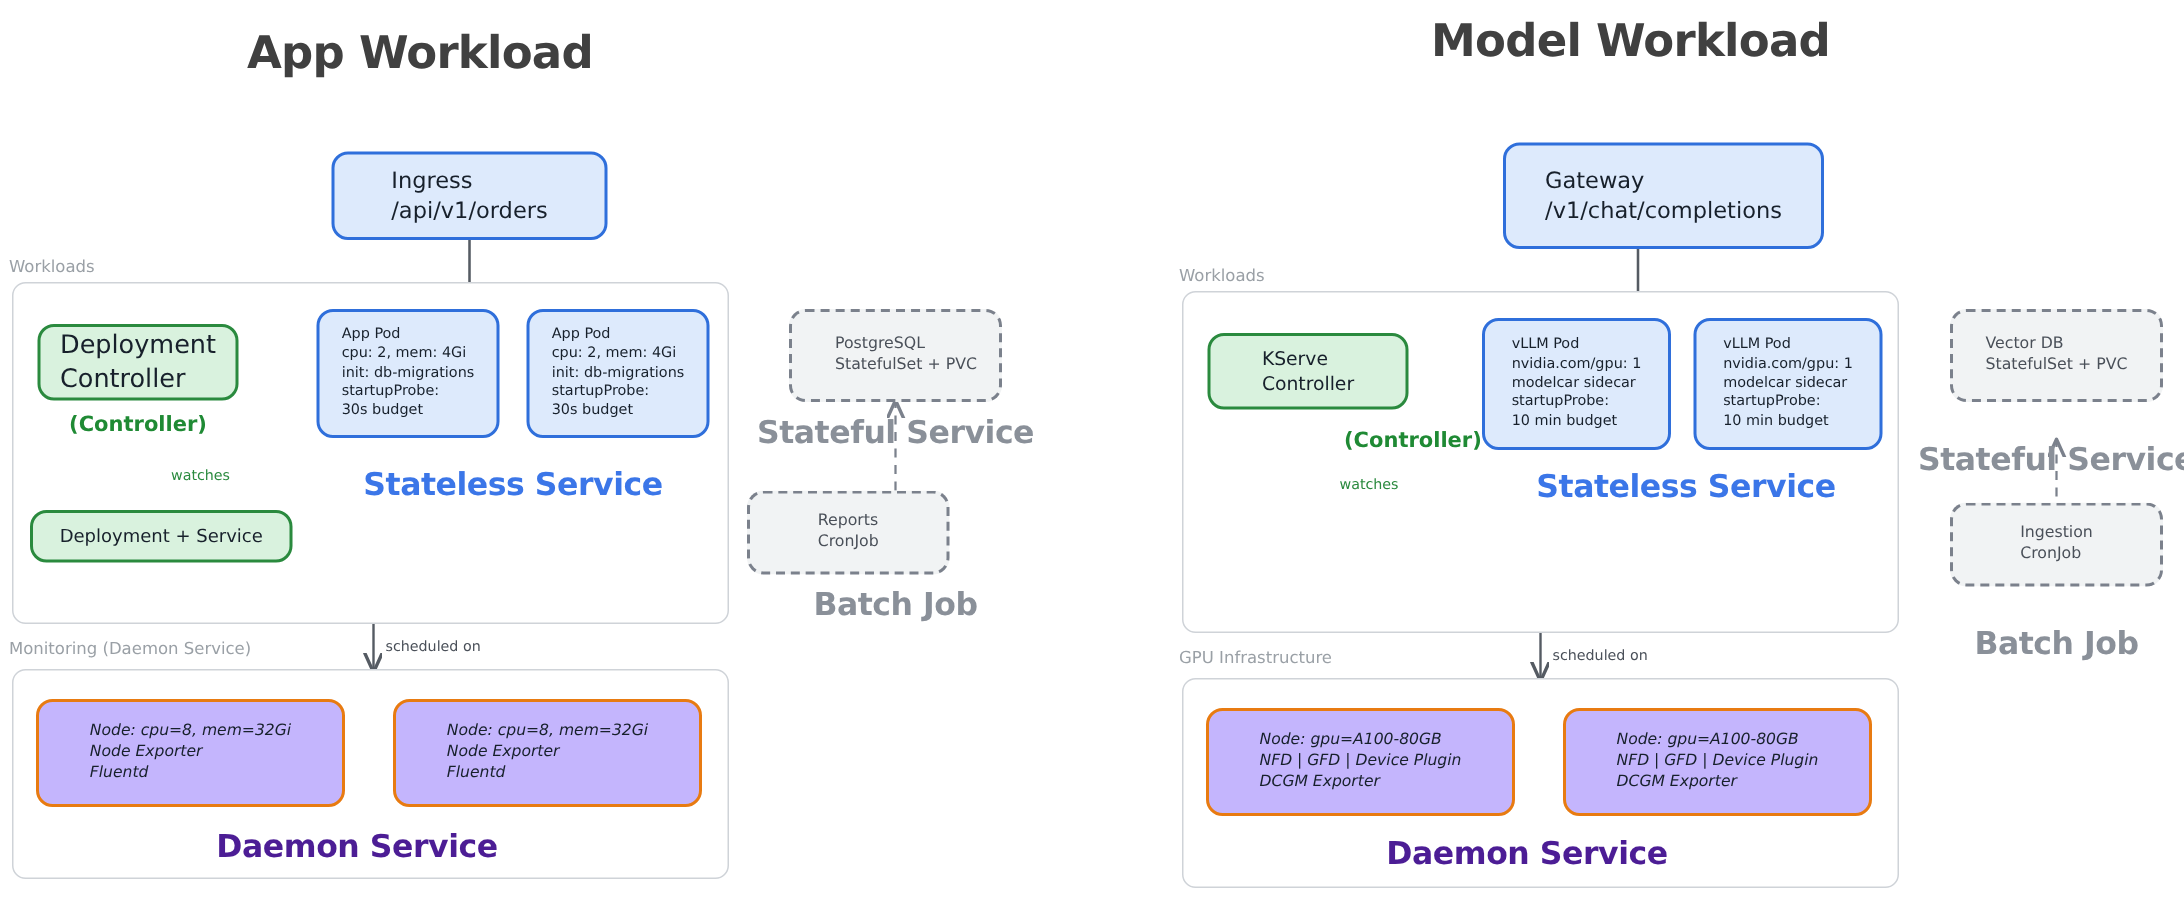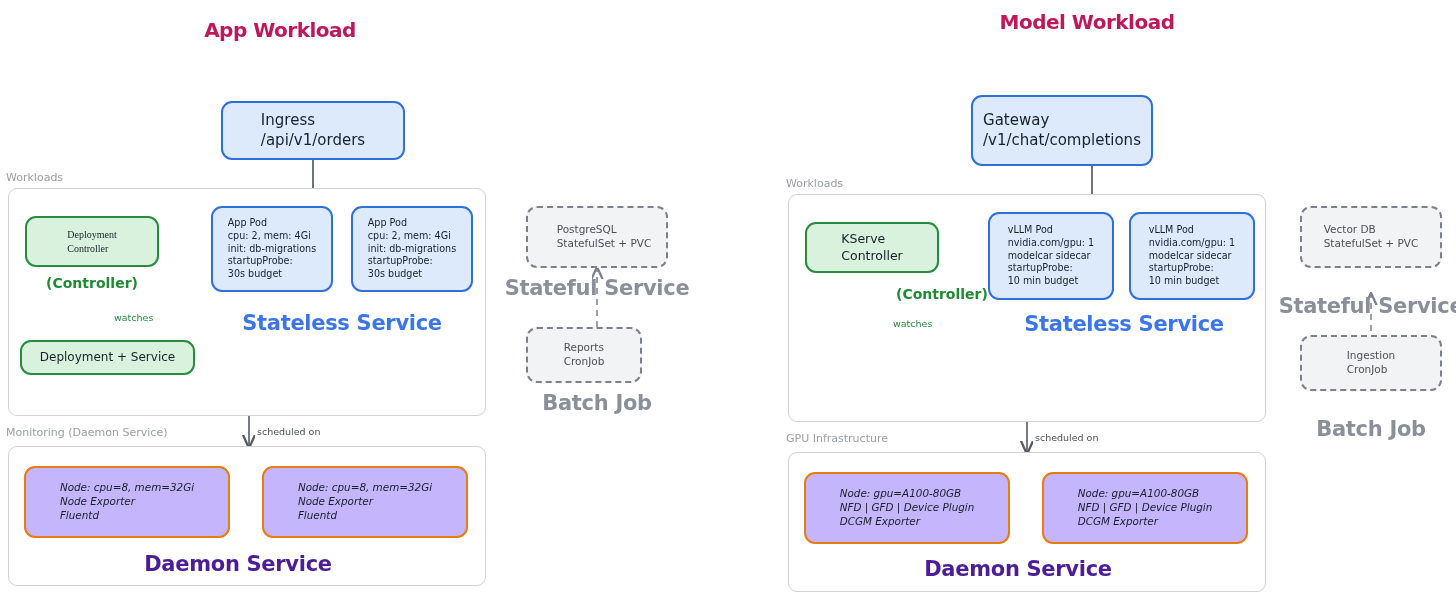--- a/index.html
+++ b/index.html
@@ -10,22 +10,22 @@
     position:relative;overflow:hidden;
     -webkit-font-smoothing:antialiased;
   }
   .canvas{position:absolute;left:0;top:0;width:1456px;height:598px;}
   .abs{position:absolute;box-sizing:border-box;}
 
   
   .wl-title{
     font-family:"DejaVu Sans","Liberation Sans",sans-serif;
     font-weight:bold;
-    font-size:20px;
-    color:#be185d;
+    font-size:30px;
+    color:#404040;
     letter-spacing:-0.5px;
     text-align:center;
     white-space:nowrap;
   }
 
   
   .group{
     border:1.4px solid #cfd3d8;
     border-radius:9px;
     background:#ffffff;
@@ -141,21 +141,21 @@
   </svg>
 
   <div class="abs wl-title" style="left:120px;top:18px;width:320px;">App Workload</div>
 
   <div class="abs nodebox blue" style="left:221px;top:101px;width:184px;height:59px;font-size:15px;">Ingress
 /api/v1/orders</div>
 
   <div class="abs group-label" style="left:6px;top:171px;">Workloads</div>
   <div class="abs group" style="left:8px;top:188px;width:478px;height:228px;"></div>
 
-  <div class="abs nodebox green" style="left:25px;top:216px;width:134px;height:51px;font-size:10px;font-family:Liberation Serif, serif;">Deployment
+  <div class="abs nodebox green" style="left:25px;top:216px;width:134px;height:51px;font-size:17px;">Deployment
 Controller</div>
   <div class="abs ctrl-tag" style="left:25px;top:275px;width:134px;text-align:center;">(Controller)</div>
   <div class="abs edge-label-green" style="left:114px;top:312px;">watches</div>
   <div class="abs nodebox green" style="left:20px;top:340px;width:175px;height:35px;font-size:12px;">Deployment + Service</div>
 
   <div class="abs nodebox blue" style="left:211px;top:206px;width:122px;height:86px;font-size:9.6px;">App Pod
 cpu: 2, mem: 4Gi
 init: db-migrations
 startupProbe:
 30s budget</div>
@@ -174,27 +174,27 @@
 Node Exporter
 Fluentd</div>
   <div class="abs nodebox orange" style="left:262px;top:466px;width:206px;height:72px;font-size:10.4px;">Node: cpu=8, mem=32Gi
 Node Exporter
 Fluentd</div>
   <div class="abs caption cap-red" style="left:8px;top:552px;width:460px;">Daemon Service</div>
 
   <div class="abs nodebox dashed" style="left:526px;top:206px;width:142px;height:62px;font-size:10.5px;padding-left:14px;">PostgreSQL
 StatefulSet + PVC</div>
   <div class="abs caption cap-grey" style="left:499px;top:276px;width:196px;">Stateful Service</div>
-  <div class="abs nodebox dashed" style="left:526px;top:327px;width:116px;height:56px;font-size:10.5px;">Reports
+  <div class="abs nodebox dashed" style="left:498px;top:327px;width:135px;height:56px;font-size:10.5px;">Reports
 CronJob</div>
   <div class="abs caption cap-grey" style="left:499px;top:391px;width:196px;">Batch Job</div>
 
   <div class="abs wl-title" style="left:927px;top:10px;width:320px;">Model Workload</div>
 
-  <div class="abs nodebox blue" style="left:971px;top:95px;width:182px;height:71px;font-size:15px;">Gateway
+  <div class="abs nodebox blue" style="left:1002px;top:95px;width:214px;height:71px;font-size:15px;">Gateway
 /v1/chat/completions</div>
 
   <div class="abs group-label" style="left:786px;top:177px;">Workloads</div>
   <div class="abs group" style="left:788px;top:194px;width:478px;height:228px;"></div>
 
   <div class="abs nodebox green" style="left:805px;top:222px;width:134px;height:51px;font-size:12.5px;">KServe
 Controller</div>
   <div class="abs ctrl-tag" style="left:896px;top:286px;">(Controller)</div>
   <div class="abs edge-label-green" style="left:893px;top:318px;">watches</div>
 

